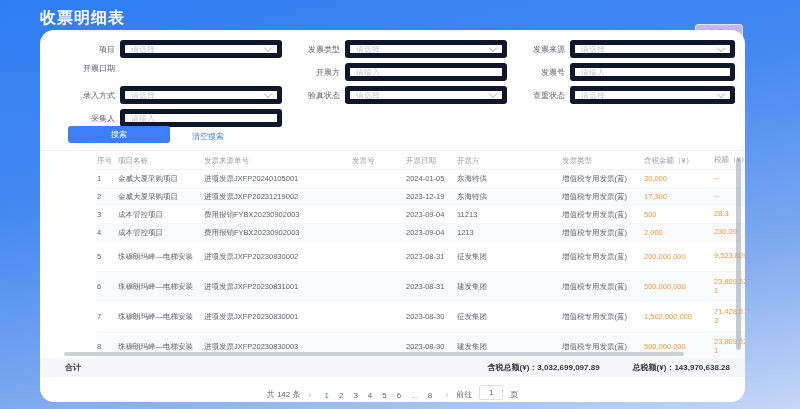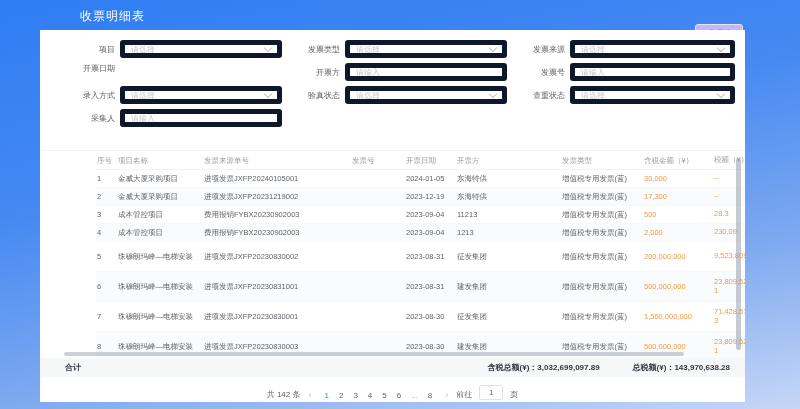--- a/index.html
+++ b/index.html
@@ -3,26 +3,26 @@
 <meta charset="utf-8">
 <style>
   html,body{margin:0;padding:0;}
   body{
     width:800px;height:409px;overflow:hidden;position:relative;
     font-family:"Liberation Sans","DejaVu Sans",sans-serif;
     background:linear-gradient(168deg,#2f7df3 0%,#4589f2 38%,#7ea9f0 70%,#c6d7f7 100%);
   }
   
   .titlebar{position:absolute;left:40px;top:0;width:705px;height:30px;}
-  .page-title{position:absolute;left:0;top:8px;color:#ffffff;font-size:12px;font-weight:normal;letter-spacing:1px;margin-left:40px;}
+  .page-title{position:absolute;left:0;top:8px;color:#ffffff;font-size:16px;font-weight:bold;letter-spacing:1px;}
   .export-btn{position:absolute;right:2px;top:24px;height:19px;padding:0 9px;background:#c4b5fd;
     border:1px solid #e3e6ea;border-radius:3px;display:flex;align-items:center;gap:3px;
     font-size:8px;color:#4e5358;cursor:pointer;}
   
-  .card{position:absolute;left:40px;top:30px;width:705px;height:372px;background:#ffffff;border-radius:0;overflow:hidden;}
+  .card{position:absolute;left:40px;top:30px;width:705px;height:372px;background:#ffffff;border-radius:14px;overflow:hidden;}
   
   .filters{position:absolute;left:0;top:0;width:705px;height:120px;}
   .frow{position:absolute;left:0;right:0;height:18px;}
   .r1{top:10px}.r2{top:33px}.r3{top:56px}.r4{top:79px}.ra{top:96px;height:18px}
   .fg{position:absolute;display:flex;align-items:center;}
   .fg label{font-size:8px;color:#5f6368;text-align:right;margin-right:5px;flex:0 0 auto;}
   .p1{left:20px}.p1 label{width:55px}
   .p2{left:240px}.p2 label{width:60px}
   .p3{left:465px}.p3 label{width:60px}
   .ctrl{height:18px;border:5px solid #0f172a;border-radius:3px;background:#fff;display:flex;
@@ -152,20 +152,24 @@
       </div>
     </div>
     <div class="frow r4">
       <div class="fg p1">
         <label>采集人</label>
         <div class="ctrl">
           <span class="ph">请输入</span>
         </div>
       </div>
     </div>
+    <div class="frow ra">
+      <button class="btn-search">搜索</button>
+      <button class="btn-clear">清空搜索</button>
+    </div>
   </div>
 
   <div class="divider"></div>
 
   <div class="table-wrap">
     <div class="thead" id="thead">
         <div class="cell c0">序号</div>
         <div class="cell c1">项目名称</div>
         <div class="cell c2">发票来源</div>
         <div class="cell c3">单号</div>

